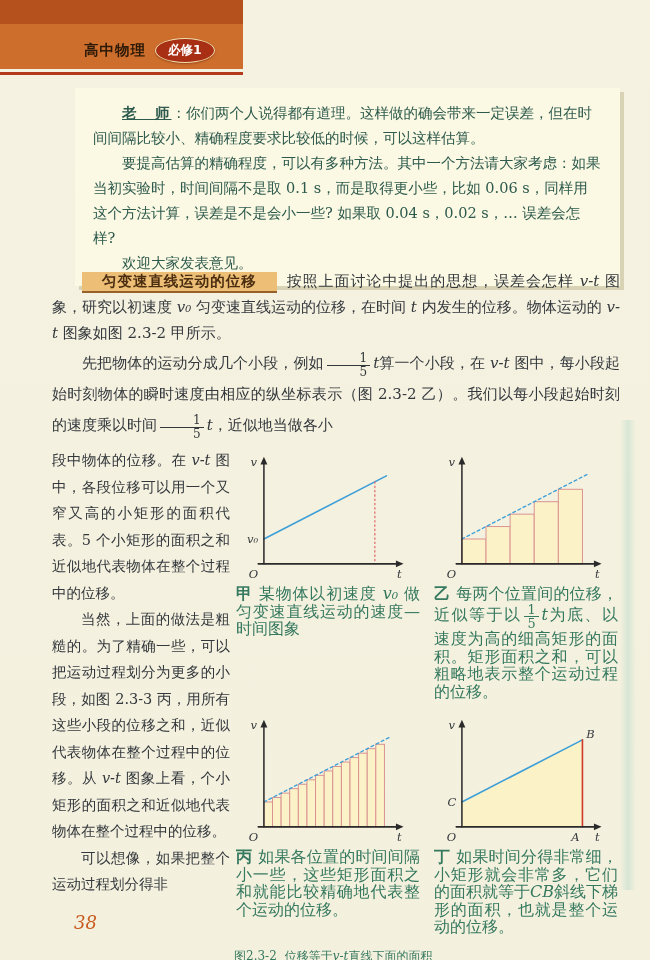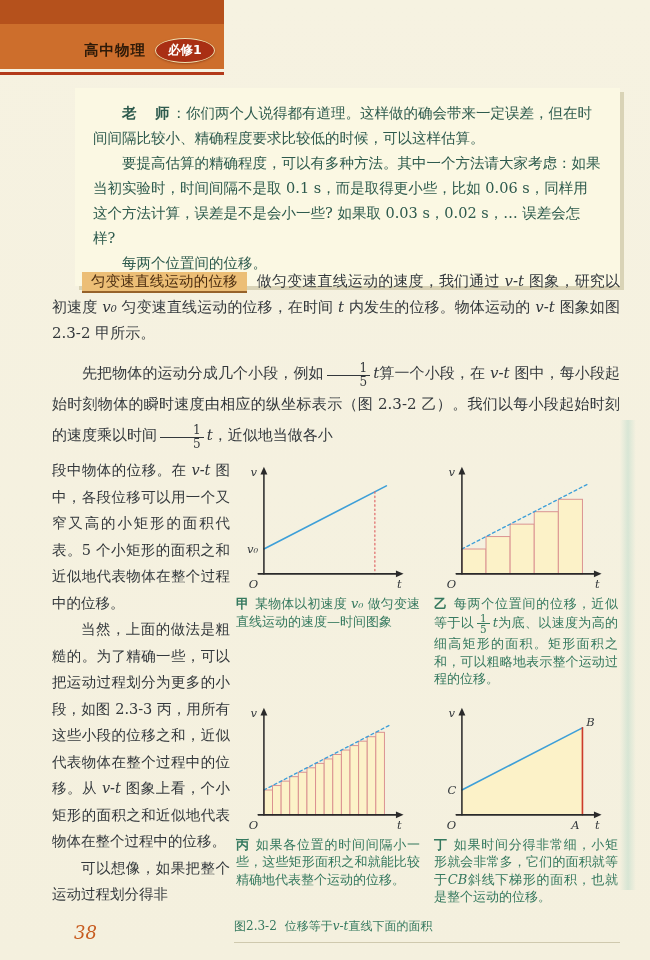--- a/index.html
+++ b/index.html
@@ -17,21 +17,21 @@
     font-family:"DejaVu Serif","Liberation Serif",serif;
     color:var(--body-text);
   }
   .page-edge{
     position:absolute; right:14px; top:420px; width:16px; height:470px;
     background:linear-gradient(to right, rgba(140,200,185,0), rgba(140,200,185,0.28), rgba(140,200,185,0));
     pointer-events:none;
   }
   
   .header-block{
-    position:absolute; left:0; top:0; width:224px; height:72px;
+    position:absolute; left:0; top:0; width:243px; height:72px;
     background:linear-gradient(var(--header-top) 0 24px, var(--header-main) 24px);
     border-bottom:3px solid #f6f2e1;
   }
   .header-block::after{
     content:""; position:absolute; left:0; bottom:-6px; width:100%; height:3px; background:#b33a1a;
   }
   .header-inner{
     position:absolute; left:84px; top:38px; display:flex; align-items:center; gap:9px;
     font-family:"DejaVu Sans","Liberation Sans",sans-serif;
   }
@@ -42,47 +42,47 @@
     border:1.5px solid #efdfae; box-shadow:0 1px 2px rgba(90,20,0,.4);
   }
   
   .dialog-box{
     position:absolute; left:75px; top:88px; width:545px;
     background:var(--dialog-bg); box-shadow:4px 4px 0 var(--dialog-shadow);
     padding:12px 18px 10px; color:var(--dialog-text);
     font-size:14.5px; line-height:25px;
   }
   .dialog-box p{text-indent:2em;}
-  .dialog-box .speaker{font-weight:bold; letter-spacing:2px;}
+  .dialog-box .speaker{font-weight:bold; letter-spacing:2px;text-decoration:underline;}
   
   .main{position:absolute; left:52px; top:268px; width:568px;}
   .para{font-size:15px; line-height:26px; text-align:justify;}
   .indent{text-indent:2em;}
   .section-title{
-    background:var(--highlight-bg); color:var(--highlight-text); font-weight:normal;
-    padding:1px 9px 2px; border-bottom:2px solid var(--highlight-underline); margin-right:10px;
+    background:var(--highlight-bg); color:var(--highlight-text); font-weight:bold;
+    padding:1px 20px 2px; border-bottom:2px solid var(--highlight-underline); margin-right:10px;
     font-family:"DejaVu Sans","Liberation Sans",sans-serif; font-size:14.5px;
   }
-  .p2{line-height:31px; margin-top:12px;}
+  .p2{line-height:31px; margin-top:2px;}
   .m{font-style:italic;}
   .frac{display:inline-block; text-align:center; vertical-align:-0.65em; line-height:1.05;
         font-size:0.8em; margin:0 3px; font-style:normal;}
   .frac .fn{display:block; border-bottom:1px solid currentColor; padding:0 3px;}
   .frac .fd{display:block; padding:0 3px;}
   
   .columns{display:flex; gap:4px; margin-top:6px;}
   .left-col{width:178px; flex:0 0 178px;}
   .left-col .para{font-size:14.5px; line-height:26.5px;}
   .page-num{margin:14px 0 0 22px; color:var(--pagenum); font-size:18px; font-style:italic; font-weight:normal;}
   
   .figure-box{flex:1; border-bottom:1px solid #cfc9ae; padding-bottom:6px;}
   .fig-grid{display:grid; grid-template-columns:1fr 1fr; column-gap:10px;}
   .graph{display:block; width:178px; height:132px; margin:4px auto 0;}
   .fig-cap{
-    font-size:13px; line-height:17.5px; color:var(--caption-green);
+    font-size:16px; line-height:17.5px; color:var(--caption-green);
     margin:2px 2px 10px; text-align:justify;
   }
   .fig-cap .tag{font-weight:bold; margin-right:6px;}
   .fig-title{
     text-align:left; font-size:12px; color:var(--caption-green); margin-top:2px;
   }
   .fig-title .tag{margin-right:8px;}
 </style>
 </head>
 <body>
@@ -91,28 +91,28 @@
 
   <div class="header-block">
     <div class="header-inner">
       <span class="course">高中物理</span>
       <span class="badge">必修1</span>
     </div>
   </div>
 
   <div class="dialog-box">
     <p><span class="speaker">老　师</span><span>：你们两个人说得都有道理。这样做的确会带来一定误差，但在时间间隔比较小、精确程度要求比较低的时候，可以这样估算。</span></p>
-    <p>要提高估算的精确程度，可以有多种方法。其中一个方法请大家考虑：如果当初实验时，时间间隔不是取 0.1 s，而是取得更小些，比如 0.06 s，同样用这个方法计算，误差是不是会小一些? 如果取 0.03 s，0.02 s，… 误差会怎样?</p>
-    <p>每两个位置间的位移。</p>
+    <p>要提高估算的精确程度，可以有多种方法。其中一个方法请大家考虑：如果当初实验时，时间间隔不是取 0.1 s，而是取得更小些，比如 0.06 s，同样用这个方法计算，误差是不是会小一些? 如果取 0.04 s，0.02 s，… 误差会怎样?</p>
+    <p>欢迎大家发表意见。</p>
   </div>
 
   <div class="main">
 
     <p class="para indent">
-      <span class="section-title">匀变速直线运动的位移</span><span>做匀变速直线运动的速度，我们通过 </span><span class="m">v-t</span><span> 图象，研究以初速度 </span><span class="m">v₀</span><span> 匀变速直线运动的位移，在时间 </span><span class="m">t</span><span> 内发生的位移。物体运动的 </span><span class="m">v-t</span><span> 图象如图 2.3-2 甲所示。</span>
+      <span class="section-title">匀变速直线运动的位移</span><span>按照上面讨论中提出的思想，误差会怎样 </span><span class="m">v-t</span><span> 图象，研究以初速度 </span><span class="m">v₀</span><span> 匀变速直线运动的位移，在时间 </span><span class="m">t</span><span> 内发生的位移。物体运动的 </span><span class="m">v-t</span><span> 图象如图 2.3-2 甲所示。</span>
     </p>
 
     <p class="para p2 indent">
       <span>先把物体的运动分成几个小段，例如</span><span class="frac"><span class="fn">1</span><span class="fd">5</span></span><span class="m">t</span><span>算一个小段，在 </span><span class="m">v-t</span><span> 图中，每小段起始时刻物体的瞬时速度由相应的纵坐标表示（图 2.3-2 乙）。我们以每小段起始时刻的速度乘以时间</span><span class="frac"><span class="fn">1</span><span class="fd">5</span></span><span class="m">t</span><span>，近似地当做各小</span>
     </p>
 
     <div class="columns">
 
       <div class="left-col">
         <p class="para">

